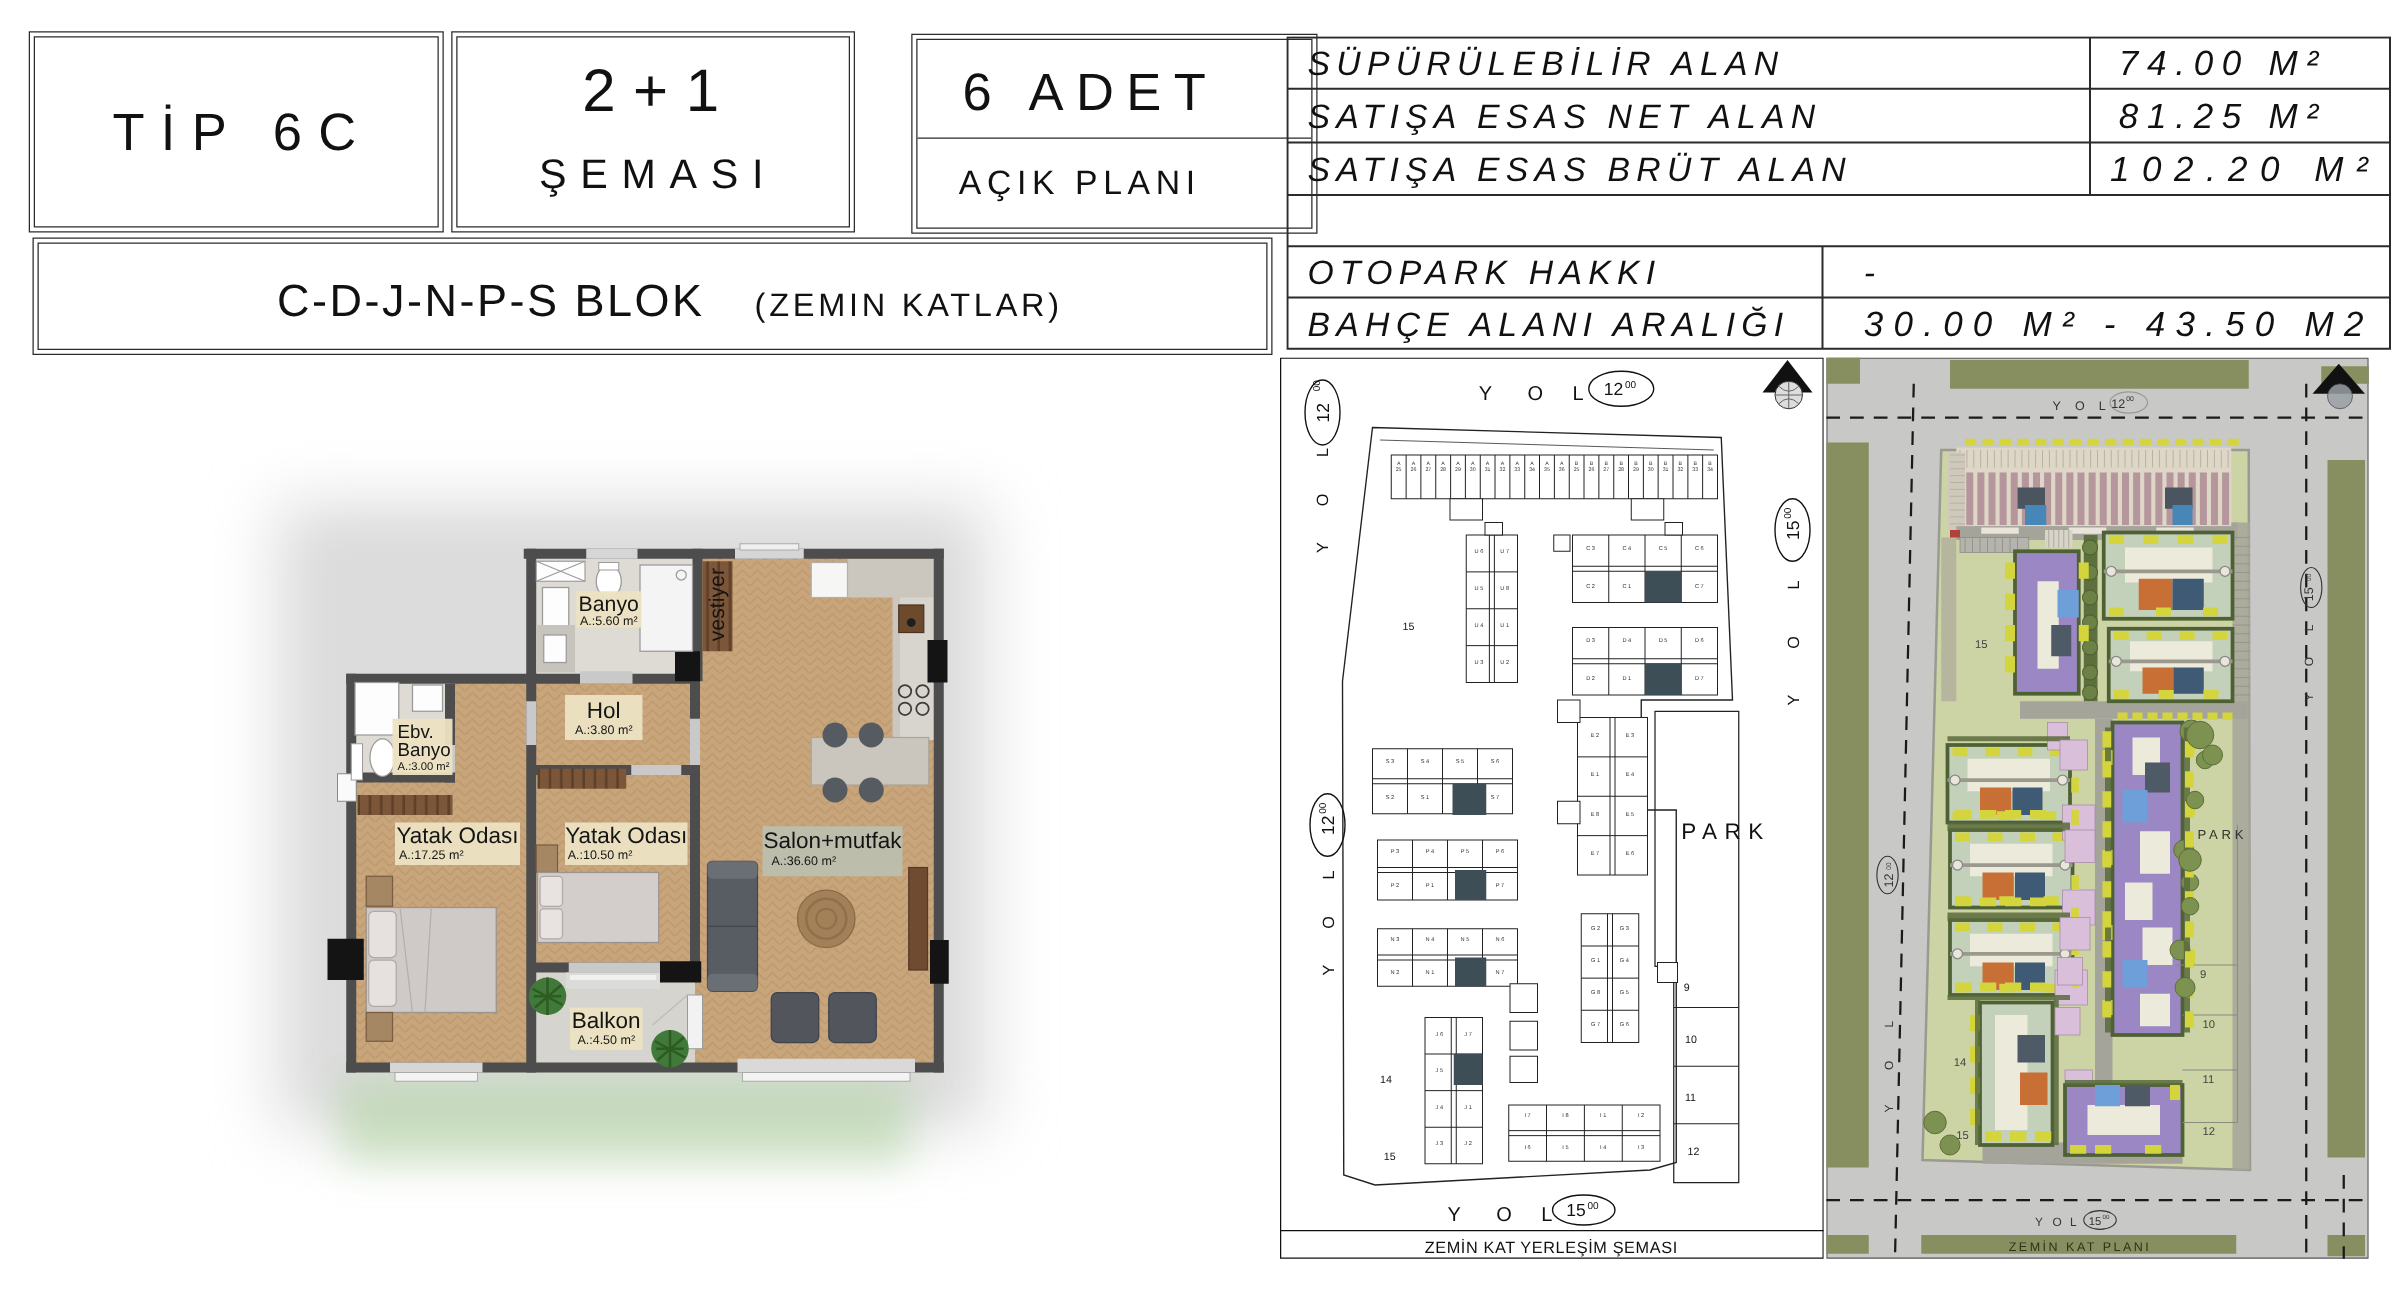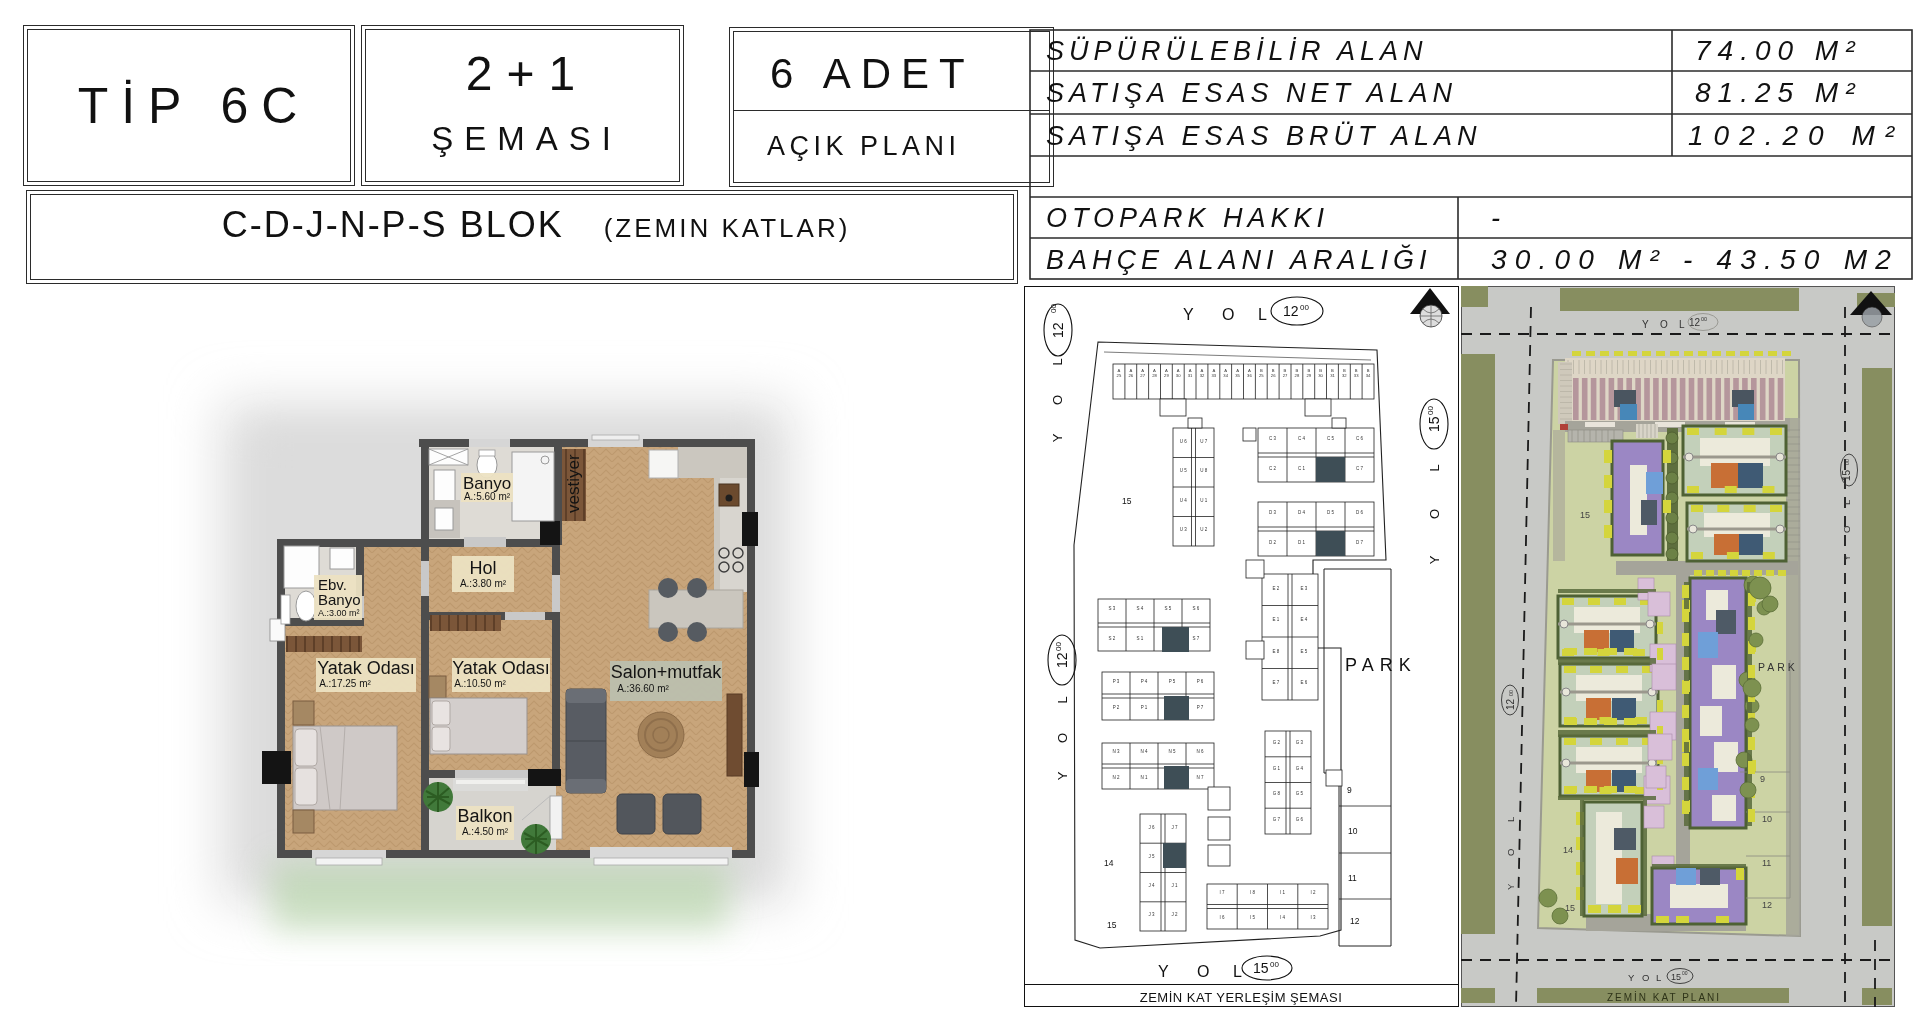--- a/index.html
+++ b/index.html
@@ -7,41 +7,41 @@
   .abs{position:absolute;}
   .dbox{position:absolute;border:1.6px solid #2b2b2b;}
   .dbox .inner{position:absolute;left:3px;top:3px;right:3px;bottom:3px;border:1.2px solid #2b2b2b;display:flex;flex-direction:column;align-items:center;justify-content:center;}
   .cad{color:#111;}
 </style>
 </head>
 <body>
 
 <div class="dbox" style="left:23px;top:25px;width:330px;height:159px;">
   <div class="inner">
-      <div class="cad" style="font-size:50px;letter-spacing:13px;margin-left:10px;">TİP 6C</div>
+      <div class="cad" style="font-size:42px;letter-spacing:13px;margin-left:10px;">TİP 6C</div>
     </div>
 </div>
 
 <div class="dbox" style="left:361px;top:25px;width:321px;height:159px;">
   <div class="inner">
     <div class="cad" style="font-size:48px;letter-spacing:14px;margin-left:10px;margin-top:-8px;margin-bottom:10px;">2+1</div>
     <div class="cad" style="font-size:33px;letter-spacing:11px;margin-left:8px;margin-top:9px;">ŞEMASI</div>
   </div>
 </div>
 
 <div class="dbox" style="left:729px;top:27px;width:323px;height:158px;">
   <div class="inner" style="justify-content:flex-start;">
     <div class="cad" style="font-size:42px;letter-spacing:10px;height:78px;display:flex;align-items:center;align-self:flex-start;padding-left:36px;padding-top:6px;box-sizing:border-box;">6 ADET</div>
     <div style="width:100%;border-top:1.2px solid #2b2b2b;"></div>
     <div class="cad" style="font-size:27px;letter-spacing:4.5px;height:72px;display:flex;align-items:center;align-self:flex-start;padding-left:33px;">AÇIK PLANI</div>
   </div>
 </div>
 
 <div class="dbox" style="left:26px;top:190px;width:990px;height:92px;">
-  <div class="inner" style="flex-direction:row;align-items:baseline;justify-content:center;padding-top:9px;padding-left:28px;box-sizing:border-box;">
+  <div class="inner" style="flex-direction:row;align-items:baseline;justify-content:center;padding-top:25px;padding-left:28px;box-sizing:border-box;">
     <span class="cad" style="font-size:36px;letter-spacing:2px;">C-D-J-N-P-S BLOK</span>
     <span class="cad" style="font-size:26px;letter-spacing:3px;margin-left:40px;">(ZEMIN KATLAR)</span>
   </div>
 </div>
 
 <div class="abs" style="left:1029px;top:29px;width:884px;height:228px;font-style:italic;">
   <svg width="884" height="251" viewBox="0 0 884 251">
     <g stroke="#2b2b2b" stroke-width="1.6" fill="none">
       <rect x="1" y="1" width="882" height="249"></rect>
       <line x1="1" y1="42" x2="883" y2="42"></line>

